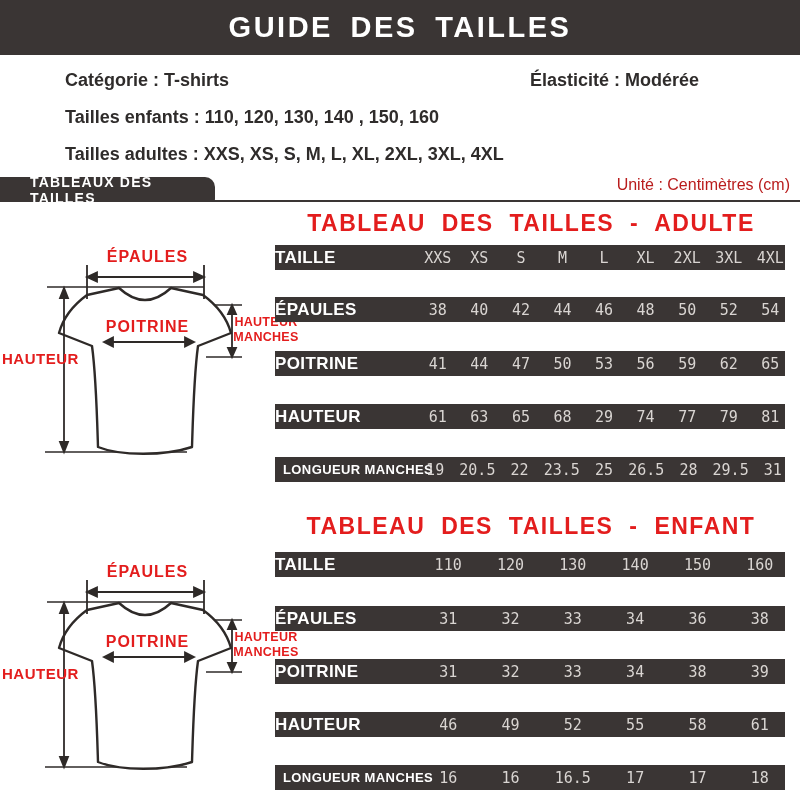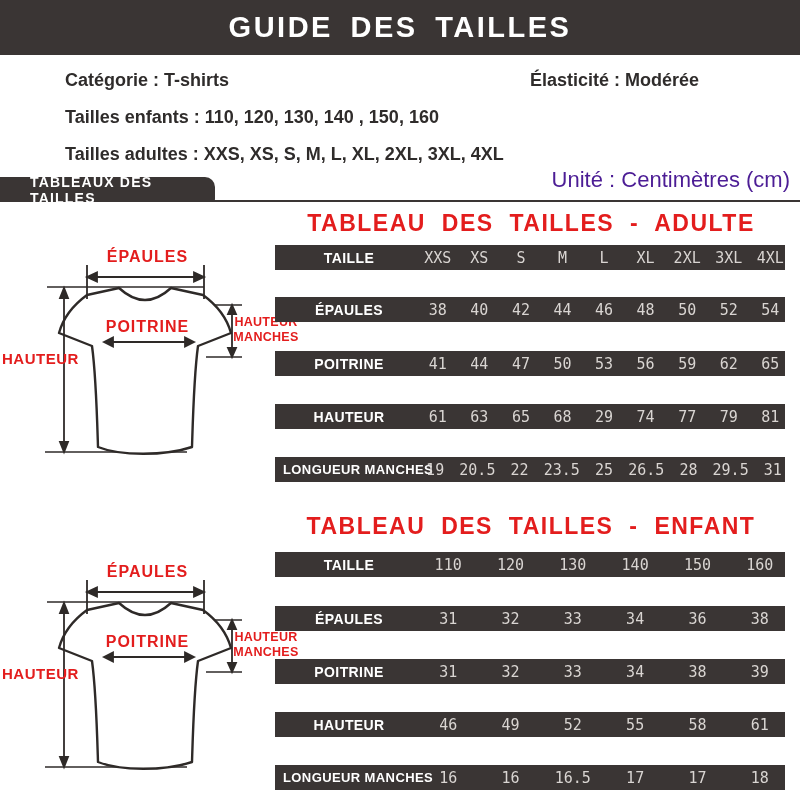--- a/index.html
+++ b/index.html
@@ -15,31 +15,31 @@
 
   
   .info { position:absolute; color:#2f2c2b; font-weight:bold; font-size:18px; white-space:nowrap; }
 
   
   .banner-rule { position:absolute; left:0; top:200px; width:800px; height:2px; background:#3a3534; }
   .banner-tab { position:absolute; left:0; top:177px; width:215px; height:25px; background:#3a3534;
     border-top-right-radius:10px; border-bottom-right-radius:3px;
     display:flex; align-items:center; }
   .banner-tab .t { color:#fff; font-weight:bold; font-size:14px; letter-spacing:1.2px; padding-left:30px; }
-  .unit { position:absolute; right:10px; top:167px; font-size:22px; color:#4c1d95; }
+  .unit { position:absolute; right:10px; top:176px; font-size:16px; color:#b91c1c; }
 
   
   .sec-title { position:absolute; left:275px; width:512px; text-align:center;
     color:#e31d1d; font-weight:bold; font-size:23px; letter-spacing:1.5px; word-spacing:8px;
     white-space:nowrap; }
 
   
   .trow { position:absolute; left:275px; width:510px; height:25px; background:#3a3534;
     display:flex; align-items:center; }
-  .tlabel { width:148px; text-align:center; color:#ffffff; font-weight:bold; font-size:14px;
+  .tlabel { width:148px; color:#ffffff; font-weight:bold; font-size:17px;
     letter-spacing:.4px; white-space:nowrap; }
   .trow.wide-label .tlabel { text-align:left; padding-left:8px; font-size:13px; }
   .tvals { flex:1; display:flex; height:100%; align-items:center;gap:12px; }
   .tval { flex:1; text-align:center; color:#d9d5d2; font-size:15px;
     font-family:"DejaVu Sans Mono", monospace; }
 
   
   .diagram { position:absolute; left:0; width:300px; height:270px; }
   .diagram svg { position:absolute; left:0; top:0; }
   .dlabel { position:absolute; color:#e31d1d; font-weight:bold; white-space:nowrap; }

